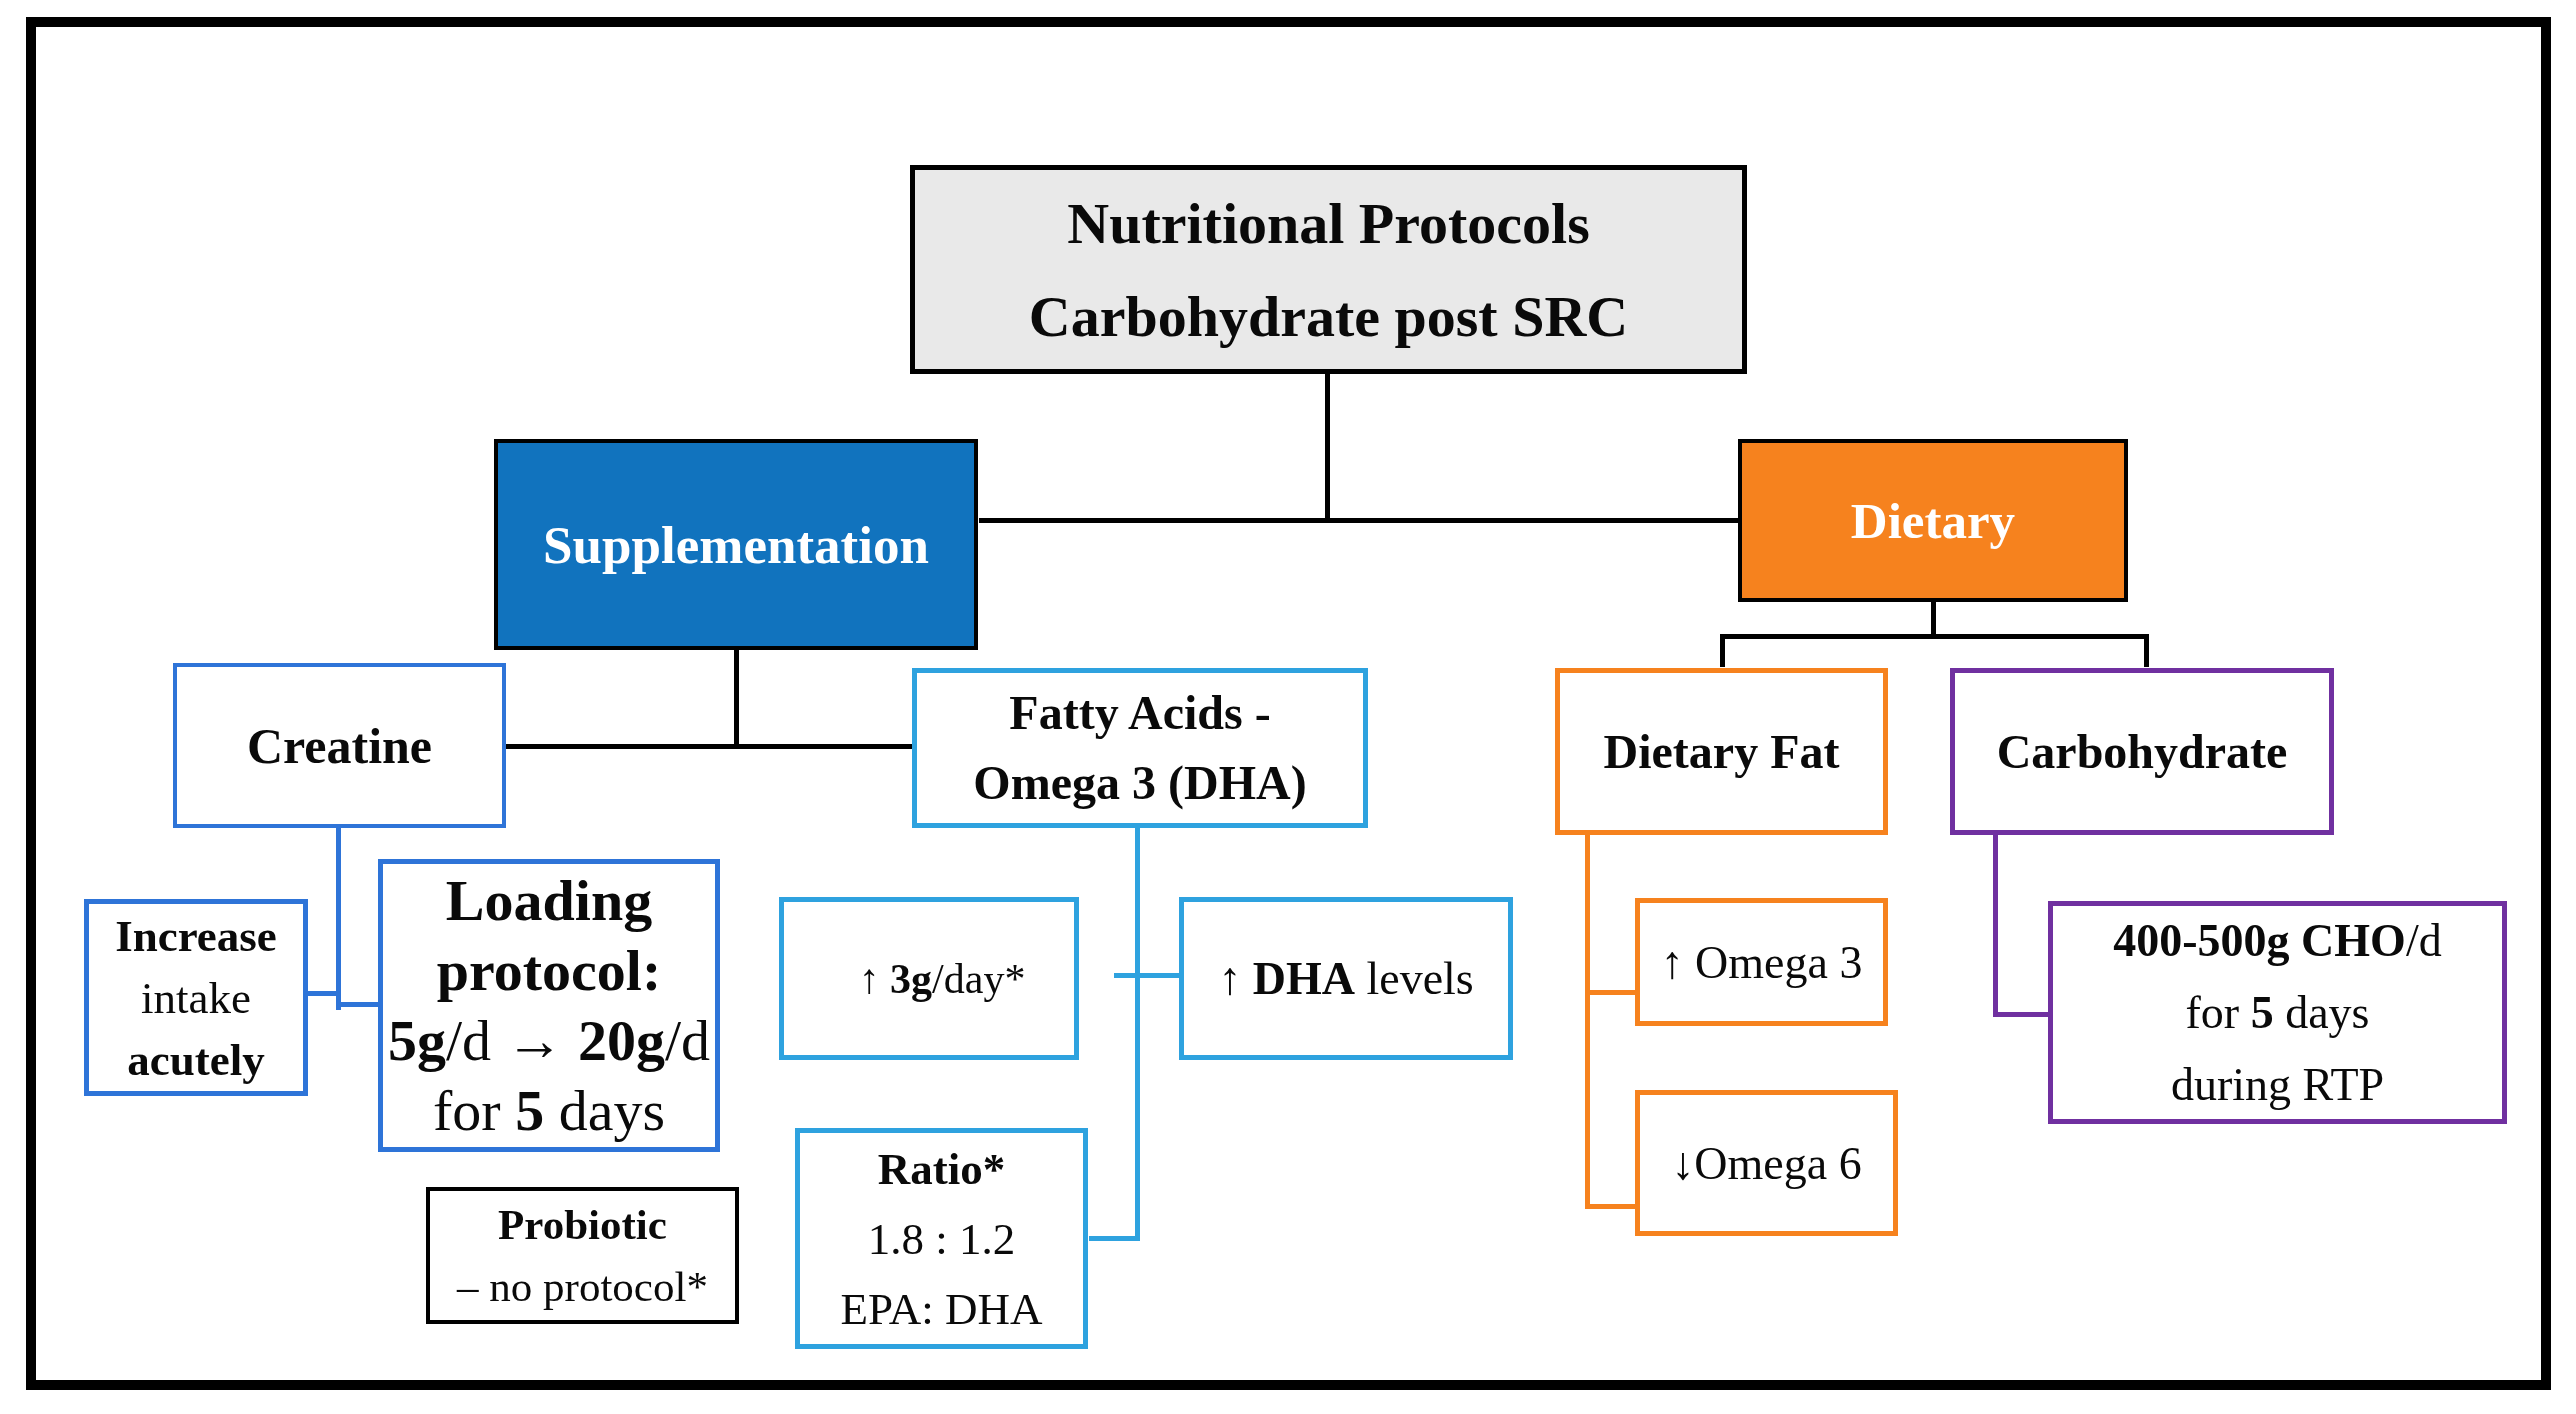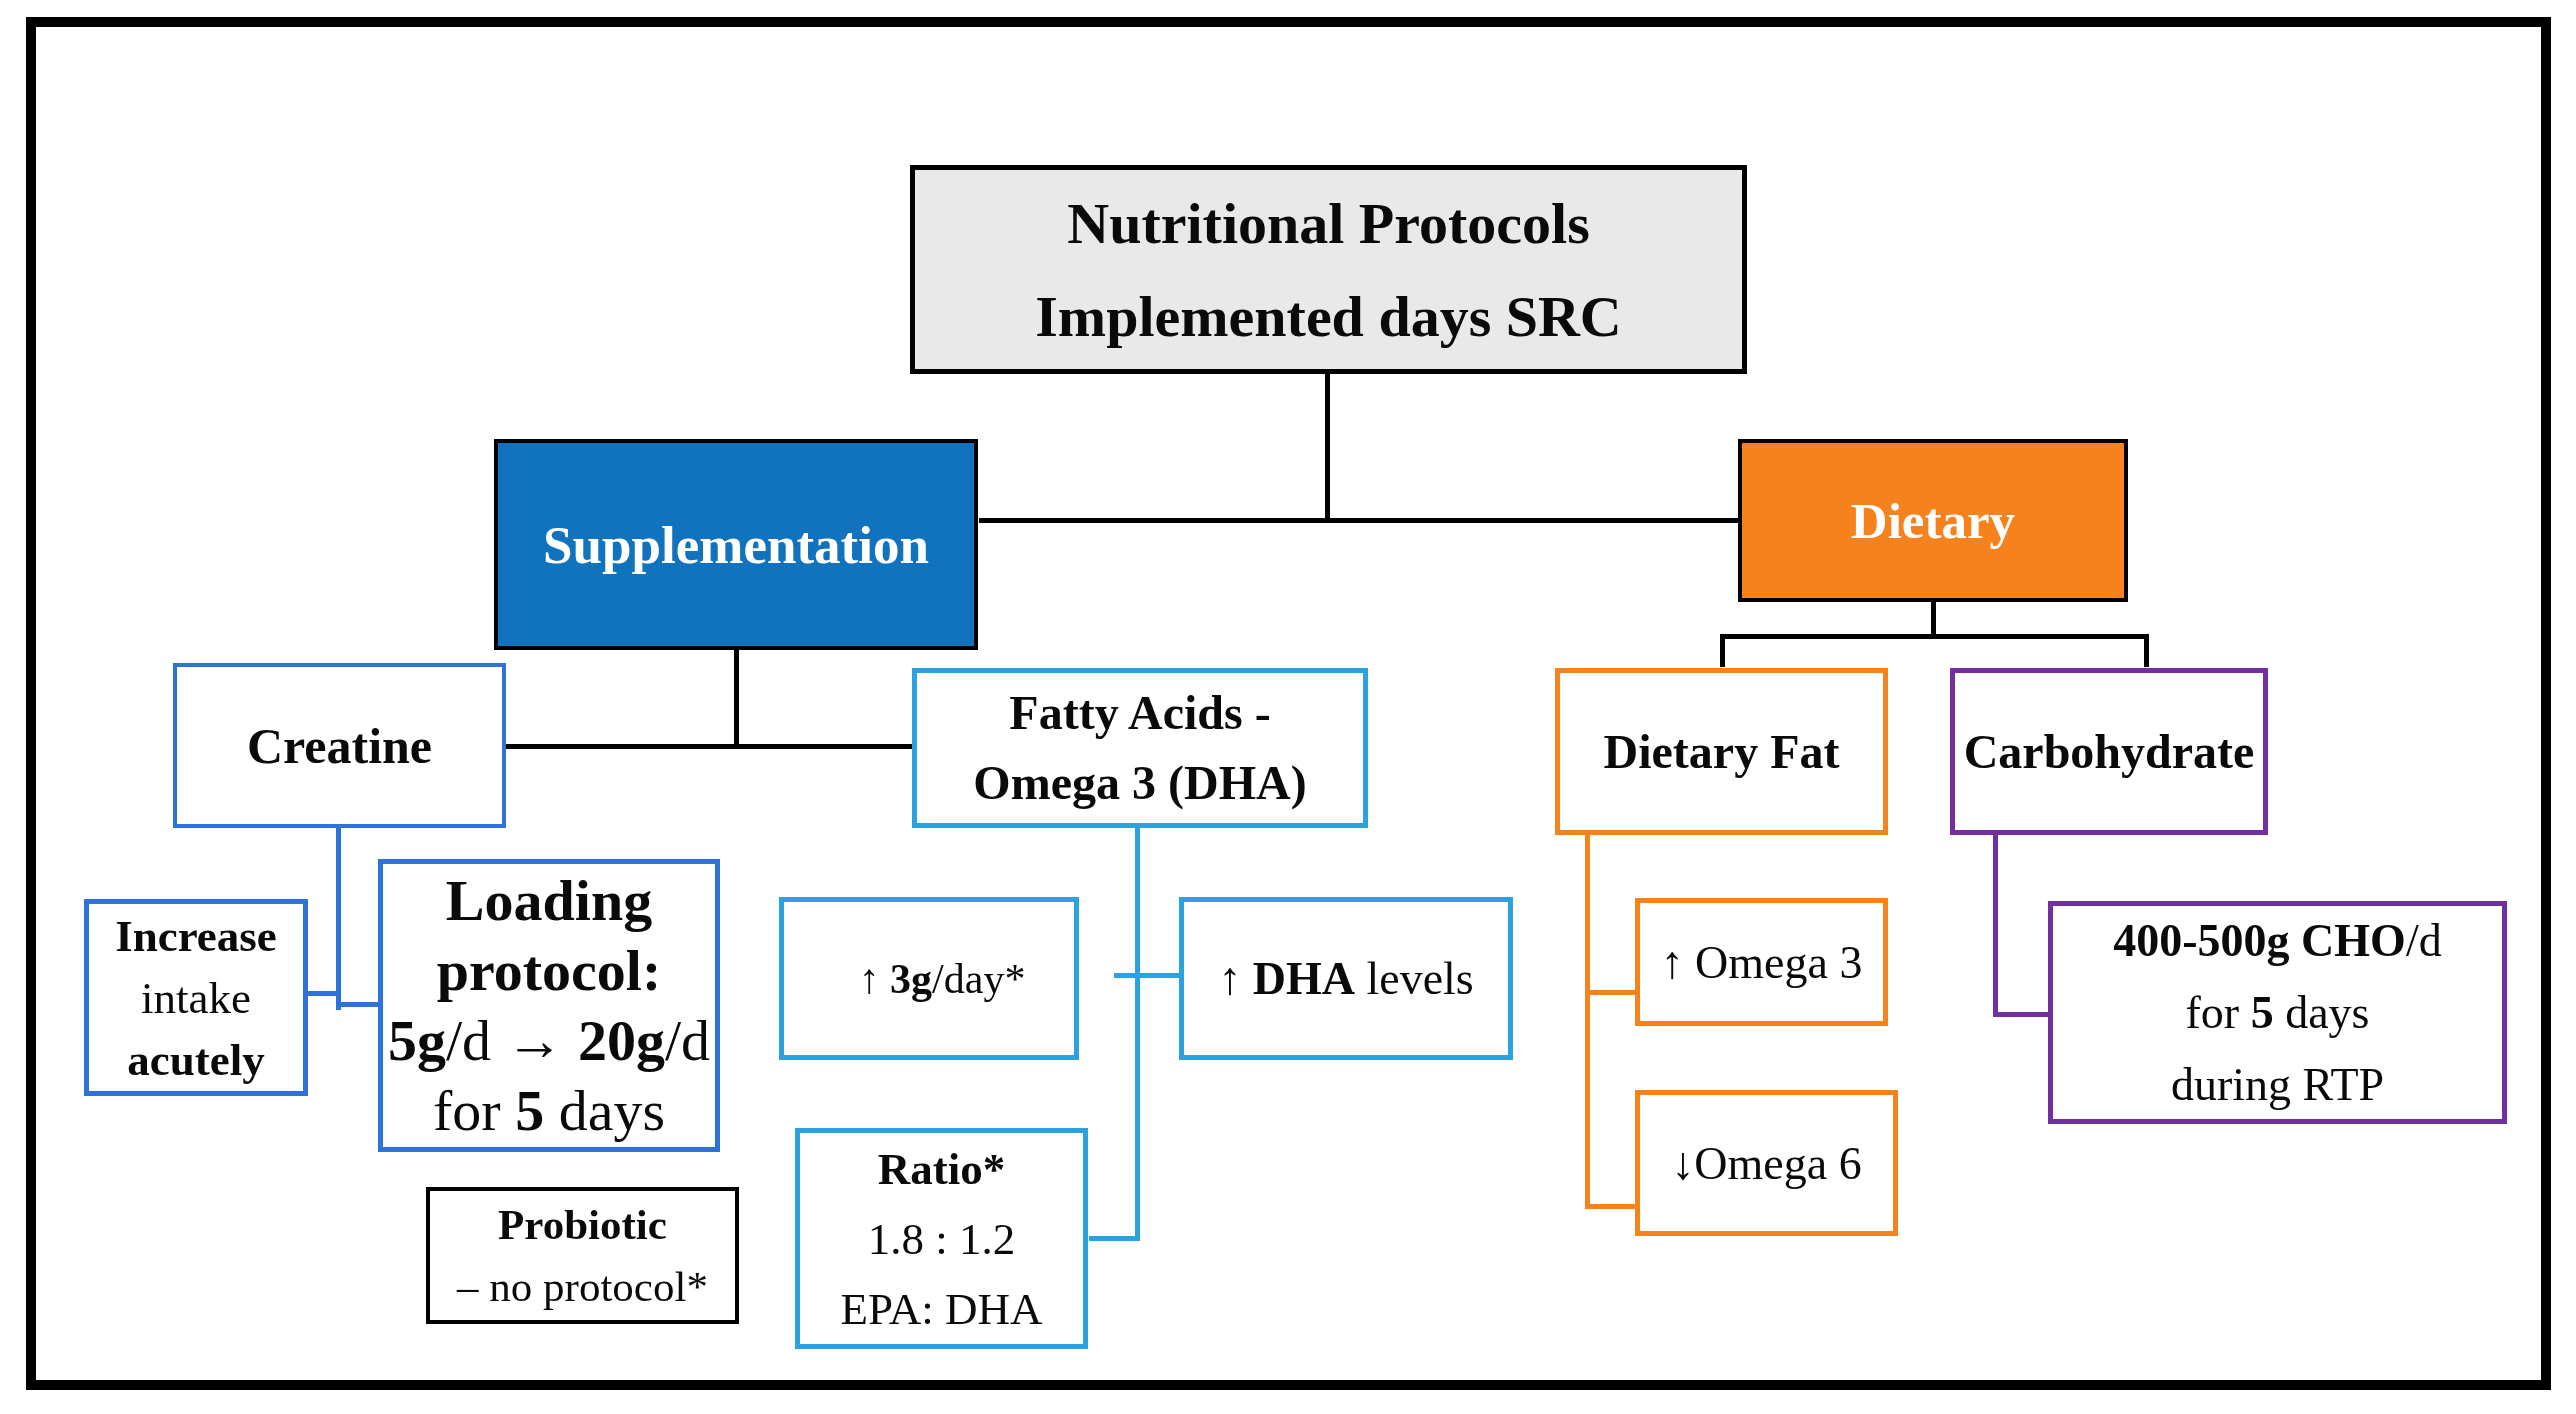--- a/index.html
+++ b/index.html
@@ -22,21 +22,21 @@
   .n .line{display:block;white-space:nowrap;}
   .b{font-weight:bold;}
   .ln{position:absolute;}
   
   #root {left:910px;top:165px;width:837px;height:209px;border:5.1px solid #000;background:var(--grey);font-size:58px;font-weight:bold;line-height:93px;}
   #suppl{left:494px; top:439px;width:484px;height:211px;border:4.3px solid #000;background:var(--blue);color:#fff;font-size:53px;font-weight:bold;}
   #diet {left:1738px;top:439px;width:390px;height:163px;border:4.3px solid #000;background:var(--orange);color:#fff;font-size:51px;font-weight:bold;}
   #creatine{left:173px;top:663px;width:333px;height:165px;border:4.3px solid var(--creatine);font-size:50px;font-weight:bold;}
   #fatty{left:912px;top:668px;width:456px;height:160px;border:5.1px solid var(--fatty);font-size:48px;font-weight:bold;line-height:70px;}
   #dfat {left:1555px;top:668px;width:333px;height:167px;border:5.1px solid var(--orange);font-size:48px;font-weight:bold;}
-  #carb {left:1950px;top:668px;width:318px;height:167px;border:5.1px solid var(--purple);font-size:48px;font-weight:bold;}
+  #carb {left:1950px;top:668px;width:384px;height:167px;border:5.1px solid var(--purple);font-size:48px;font-weight:bold;}
   #inc  {left:84px;top:899px;width:224px;height:197px;border:5.1px solid var(--creatine);font-size:45px;line-height:62px;}
   #load {left:378px;top:859px;width:342px;height:293px;border:5.1px solid var(--creatine);font-size:58px;line-height:70px;}
   #prob {left:426px;top:1187px;width:313px;height:137px;border:4.3px solid #000;font-size:43px;line-height:62px;}
   #dose {left:779px;top:897px;width:300px;height:163px;border:5.1px solid var(--fatty);font-size:42px;padding-left:26px;}
   #dha  {left:1179px;top:897px;width:334px;height:163px;border:5.1px solid var(--fatty);font-size:46px;}
   #ratio{left:795px;top:1128px;width:293px;height:221px;border:5.1px solid var(--fatty);font-size:45px;line-height:70px;}
   #o3   {left:1635px;top:898px;width:253px;height:128px;border:5.1px solid var(--orange);font-size:46px;}
   #o6   {left:1635px;top:1090px;width:263px;height:146px;border:5.1px solid var(--orange);font-size:46px;}
   #cho  {left:2048px;top:901px;width:459px;height:223px;border:5.1px solid var(--purple);font-size:46px;line-height:72px;}
   
@@ -86,21 +86,21 @@
   <div class="ln cfat" id="f2"></div>
   <div class="ln cfat" id="f3"></div>
   <div class="ln corg" id="o1"></div>
   <div class="ln corg" id="o2"></div>
   <div class="ln corg" id="o3l"></div>
   <div class="ln cpur" id="p1"></div>
   <div class="ln cpur" id="p2"></div>
 
   <div class="n" id="root">
     <span class="line">Nutritional Protocols</span>
-    <span class="line">Implemented days SRC</span>
+    <span class="line">Carbohydrate post SRC</span>
   </div>
 
   <div class="n" id="suppl">
     <span class="line">Supplementation</span>
   </div>
 
   <div class="n" id="creatine">
     <span class="line">Creatine</span>
   </div>
 

